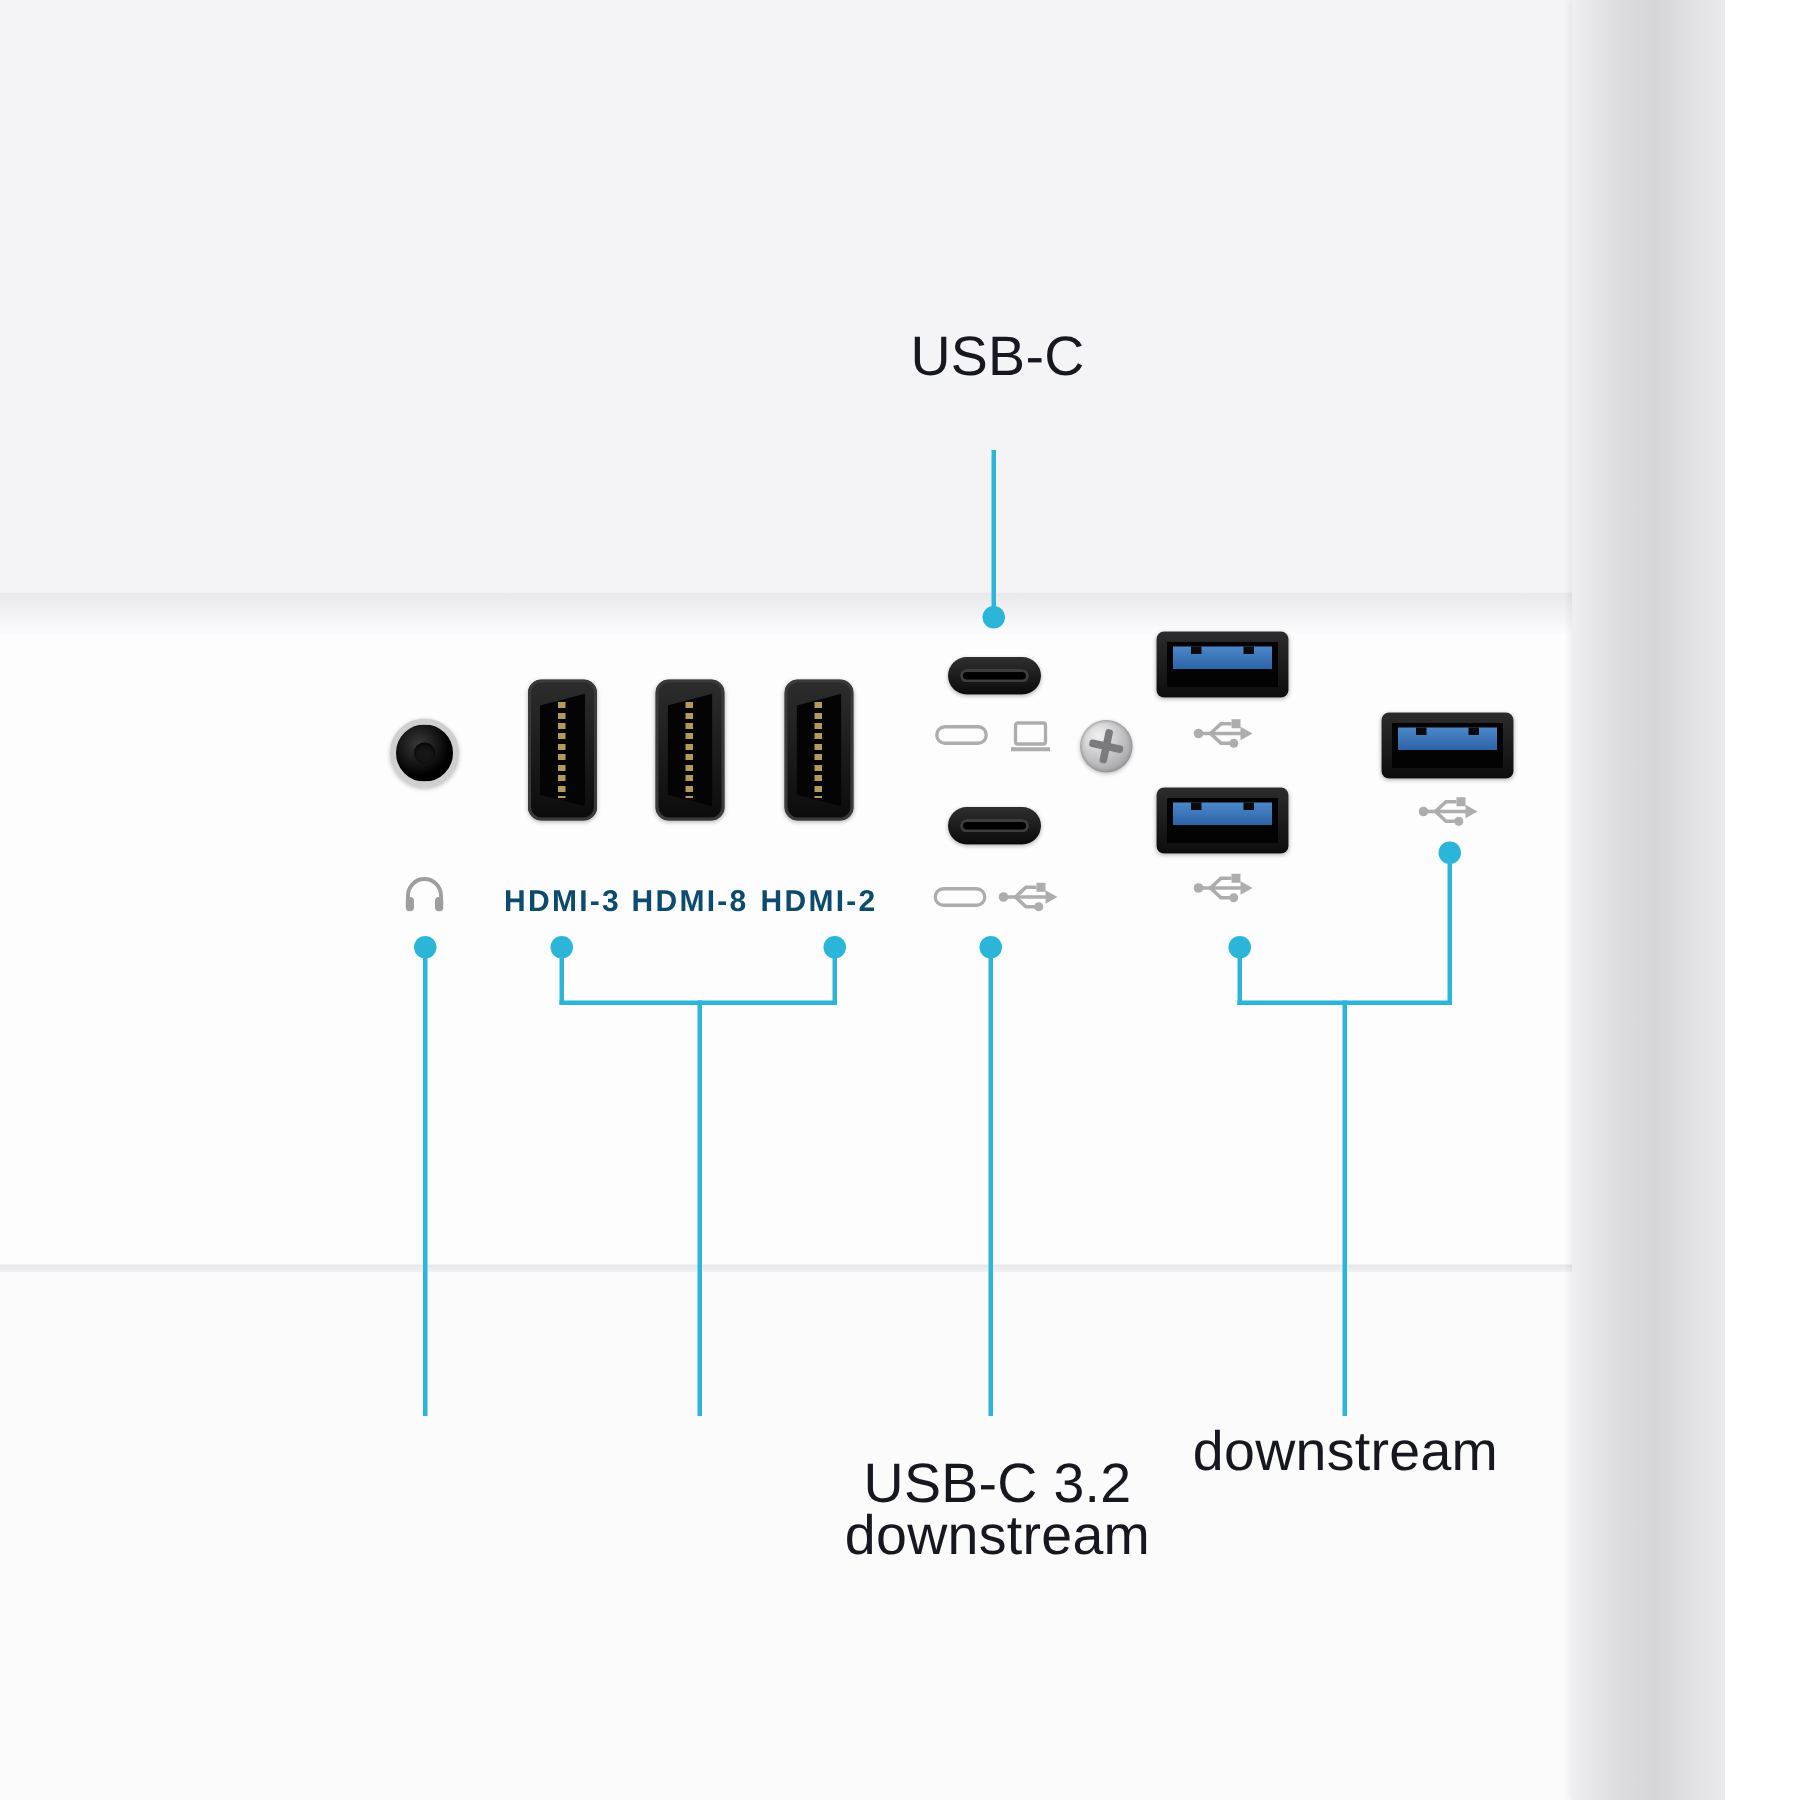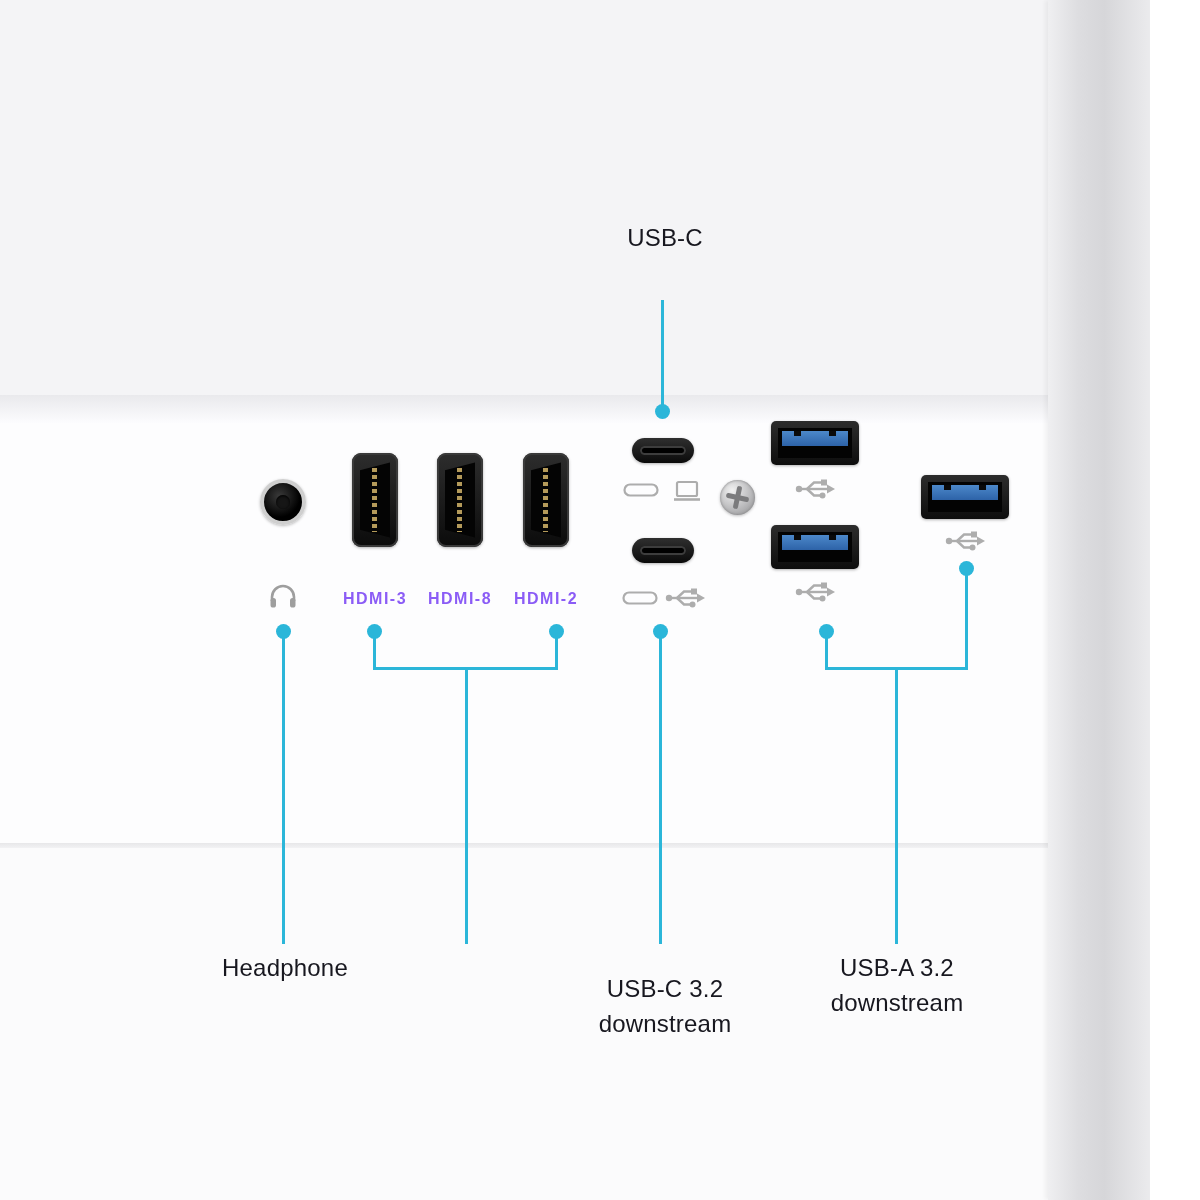--- a/index.html
+++ b/index.html
@@ -49,32 +49,32 @@
 
   .usba { width:88px; height:44px; border-radius:5px;
           background:linear-gradient(#2c2c2c,#0d0d0d); box-shadow:0 1px 3px rgba(0,0,0,.3); }
   .usba .cavity { position:absolute; left:7px; top:7px; right:7px; bottom:7px; background:#030303; }
   .usba .tongue { position:absolute; left:11px; top:10px; right:11px; height:15px;
           background:linear-gradient(#4c88ca,#2d63a8); }
   .usba .tongue::before, .usba .tongue::after { content:""; position:absolute; top:0; width:7px; height:5px; background:#0a0a0a; }
   .usba .tongue::before { left:12px; } .usba .tongue::after { right:12px; }
 
   
-  .engraved { width:86px; text-align:center; font-size:16px; font-weight:bold;
-          letter-spacing:1.5px; color:#8b5cf6; }
+  .engraved { width:86px; text-align:center; font-size:20px; font-weight:bold;
+          letter-spacing:1.5px; color:#0c4a6e; }
   .icon-box { line-height:0; }
 
   
   .cline { position:absolute; background:#2bb6d9; }
   .v { width:3px; } .h { height:3px; }
   .dot { position:absolute; width:15px; height:15px; border-radius:50%; background:#2bb6d9; }
 
   
   .callout-label { position:absolute; text-align:center; color:#17171f;
-          font-size:24px; line-height:35px; font-weight:500; letter-spacing:.2px; }
+          font-size:37px; line-height:35px; font-weight:500; letter-spacing:.2px; }
 </style>
 </head>
 <body>
 
 <div class="stage">
 
   <div class="abs bg-top"></div>
   <div class="abs bg-seam-top"></div>
   <div class="abs bg-mid"></div>
   <div class="abs bg-seam-bot"></div>
@@ -196,21 +196,20 @@
 
   <div class="callout-label" style="left:565px; top:220px; width:200px;">
     <div>USB-C</div>
   </div>
   <div class="cline v" style="left:661px; top:300px; height:111px;"></div>
   <div class="dot" style="left:655px; top:404px;"></div>
 
   <div class="dot" style="left:276px; top:624px;"></div>
   <div class="cline v" style="left:282px; top:636px; height:308px;"></div>
   <div class="callout-label" style="left:185px; top:950px; width:200px;">
-    <div>Headphone</div>
   </div>
 
   <div class="dot" style="left:367px; top:624px;"></div>
   <div class="dot" style="left:549px; top:624px;"></div>
   <div class="cline v" style="left:373px; top:636px; height:34px;"></div>
   <div class="cline v" style="left:555px; top:636px; height:34px;"></div>
   <div class="cline h" style="left:373px; top:667px; width:185px;"></div>
   <div class="cline v" style="left:465px; top:667px; height:277px;"></div>
 
   <div class="dot" style="left:653px; top:624px;"></div>
@@ -220,17 +219,16 @@
     <div>downstream</div>
   </div>
 
   <div class="dot" style="left:819px; top:624px;"></div>
   <div class="dot" style="left:959px; top:561px;"></div>
   <div class="cline v" style="left:825px; top:636px; height:34px;"></div>
   <div class="cline v" style="left:965px; top:574px; height:96px;"></div>
   <div class="cline h" style="left:825px; top:667px; width:143px;"></div>
   <div class="cline v" style="left:895px; top:667px; height:277px;"></div>
   <div class="callout-label" style="left:787px; top:950px; width:220px;">
-    <div>USB-A 3.2</div>
     <div>downstream</div>
   </div>
 
 </div>
 
 </body></html>

